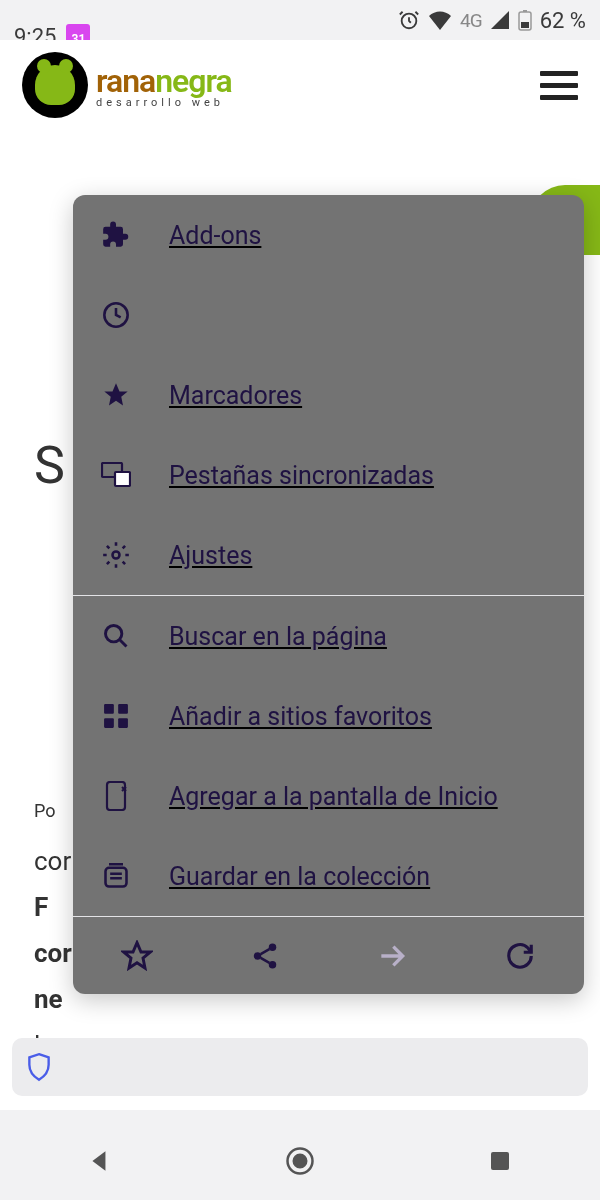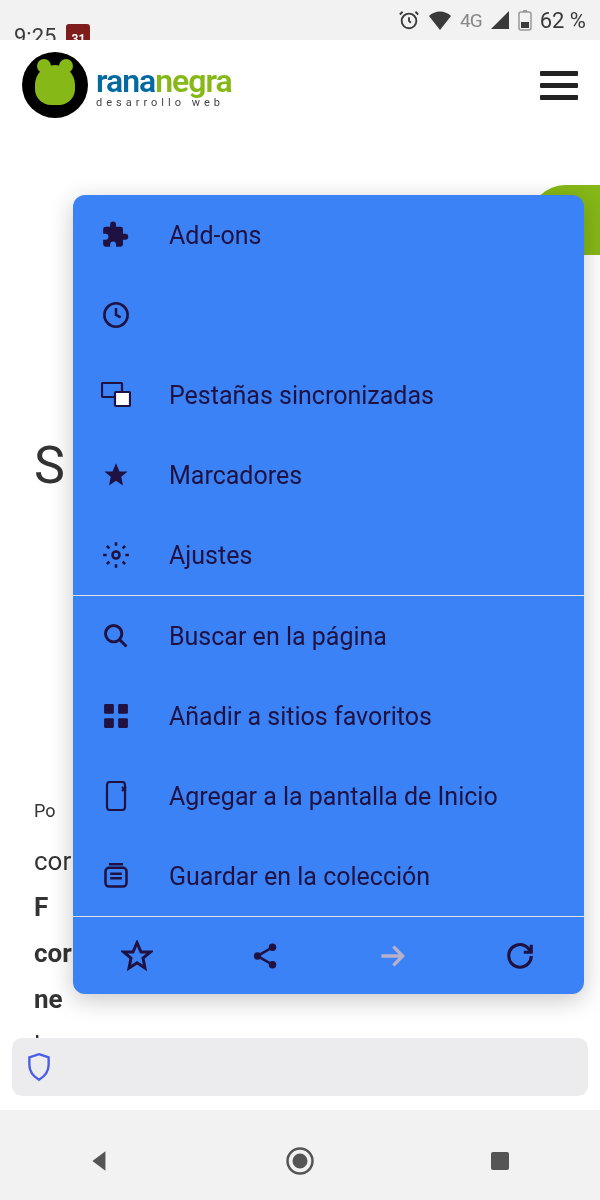--- a/index.html
+++ b/index.html
@@ -2,34 +2,34 @@
 <html><head>
 <meta charset="utf-8">
 <style>
   * { margin:0; padding:0; box-sizing:border-box; font-family: Roboto, Arial, sans-serif; }
   body { width:600px; height:1200px; background:#f2f2f3; overflow:hidden; position:relative; }
 
   
   .status-bar { height:40px; display:flex; align-items:center; justify-content:space-between; padding:0 14px; color:#3a3a3a; font-size:22px; }
   .status-left { display:flex; align-items:center; gap:10px;margin-top:32px; }
   .status-right { display:flex; align-items:center; gap:8px; }
-  .cal-icon { width:24px; height:24px; background:#7f1d1d; border-radius:3px; display:flex; align-items:flex-end; justify-content:center; color:#fff; font-size:12px; font-weight:bold; padding-bottom:2px; }
+  .cal-icon { width:24px; height:24px; background:#d946ef; border-radius:3px; display:flex; align-items:flex-end; justify-content:center; color:#fff; font-size:12px; font-weight:bold; padding-bottom:2px; }
   .sig-4g { font-size:19px; color:#888; letter-spacing:-1px; }
 
   
   .page { position:absolute; top:40px; left:0; right:0; bottom:90px; background:#ffffff; }
   .header { height:90px; display:flex; align-items:center; justify-content:space-between; padding:0 22px; }
   .logo { display:flex; align-items:center; gap:8px; }
   .frog { width:66px; height:66px; border-radius:50%; background:#000; display:flex; align-items:center; justify-content:center; }
   .frog-inner { width:40px; height:40px; background:#86b817; border-radius:50% 50% 40% 40%; position:relative; }
   .frog-inner::before, .frog-inner::after { content:""; position:absolute; top:-6px; width:14px; height:14px; background:#86b817; border-radius:50%; }
   .frog-inner::before { left:2px; } .frog-inner::after { right:2px; }
   .brand-text { display:flex; flex-direction:column; }
   .brand-main { font-size:32px; font-weight:600; letter-spacing:-1px; }
-  .brand-main .g { color:#86b817; } .brand-main .d { color:#0369a1; }
+  .brand-main .g { color:#86b817; } .brand-main .d { color:#a16207; }
   .brand-sub { font-size:11px; letter-spacing:4px; color:#444; margin-top:-4px; }
   .hamburger { display:flex; flex-direction:column; gap:7px; cursor:pointer; }
   .hamburger span { width:38px; height:5px; background:#222; border-radius:1px; }
 
   
   .float-tab { position:absolute; top:145px; right:0; width:70px; height:70px; background:#86b817; border-radius:35px 0 0 35px; display:flex; align-items:center; justify-content:center; }
 
   
   .bg-text { position:absolute; left:34px; color:#333; font-size:44px; }
   .bg-text.s1 { top:395px; font-size:52px; }
@@ -37,21 +37,21 @@
   .bg-text.p2 { top:806px; font-size:26px; }
   .bg-text.p3 { top:852px; font-size:26px; font-weight:bold; }
   .bg-text.p4 { top:898px; font-size:26px; font-weight:bold; }
   .bg-text.p5 { top:944px; font-size:26px;font-weight:bold; }
   .bg-text.p6 { top:990px; font-size:26px; }
 
   
   .urlbar { position:absolute; left:12px; right:12px; bottom:14px; height:58px; background:#ececee; border-radius:10px; display:flex; align-items:center; padding:0 14px; }
 
   
-  .menu { position:absolute; top:195px; right:16px; width:511px; background:#3b82f6; border-radius:12px; box-shadow:0 6px 24px rgba(0,0,0,0.22); overflow:hidden; z-index:50; }
+  .menu { position:absolute; top:195px; right:16px; width:511px; background:#737373; border-radius:12px; box-shadow:0 6px 24px rgba(0,0,0,0.22); overflow:hidden; z-index:50;text-decoration:underline; }
   .menu-item { display:flex; align-items:center; height:80px; padding:0 28px; gap:38px; color:#1f1242; font-size:25px; cursor:pointer; }
   .menu-item .mi-icon { width:30px; height:30px; display:flex; align-items:center; justify-content:center; flex:0 0 30px; }
   .menu-divider { height:1px; background:#e3e3e6; }
   .menu-item.toggle { justify-content:flex-start; }
   .menu-item .mi-label { flex:1; }
   .switch { width:52px; height:30px; background:#d9d9db; border-radius:15px; position:relative; }
   .switch::after { content:""; position:absolute; left:2px; top:2px; width:26px; height:26px; background:#f6f6f7; border-radius:50%; box-shadow:0 1px 2px rgba(0,0,0,0.3); }
 
   .menu-actions { display:flex; height:78px; border-top:1px solid #e3e3e6; }
   .menu-actions .act { flex:1; display:flex; align-items:center; justify-content:center; cursor:pointer; }
@@ -144,34 +144,34 @@
   <div class="menu-item">
     <span class="mi-icon">
         <svg width="28" height="28" viewBox="0 0 24 24" fill="none" stroke="#1f1242" stroke-width="2.2">
           <circle cx="12" cy="12" r="10"></circle>
           <path d="M12 6v6l4 2"></path>
         </svg>
       </span>
   </div>
   <div class="menu-item">
     <span class="mi-icon">
+        <svg width="28" height="28" viewBox="0 0 24 24" fill="#1f1242">
+          <path d="M12 2l3 7h7l-5.5 4.5L18 21l-6-4-6 4 1.5-7.5L2 9h7z"></path>
+        </svg>
+      </span>
+    <span class="mi-label">Marcadores</span>
+  </div>
+  <div class="menu-item">
+    <span class="mi-icon">
         <svg width="30" height="26" viewBox="0 0 30 26" fill="none" stroke="#1f1242" stroke-width="2.2">
           <rect x="1" y="1" width="20" height="14" rx="1"></rect>
           <rect x="14" y="10" width="15" height="14" rx="1" fill="#fff"></rect>
         </svg>
       </span>
     <span class="mi-label">Pestañas sincronizadas</span>
-  </div>
-  <div class="menu-item">
-    <span class="mi-icon">
-        <svg width="28" height="28" viewBox="0 0 24 24" fill="#1f1242">
-          <path d="M12 2l3 7h7l-5.5 4.5L18 21l-6-4-6 4 1.5-7.5L2 9h7z"></path>
-        </svg>
-      </span>
-    <span class="mi-label">Marcadores</span>
   </div>
   <div class="menu-item">
     <span class="mi-icon">
         <svg width="28" height="28" viewBox="0 0 24 24" fill="none" stroke="#1f1242" stroke-width="2.2">
           <circle cx="12" cy="12" r="3"></circle>
           <path d="M12 1v3M12 20v3M4.2 4.2l2.1 2.1M17.7 17.7l2.1 2.1M1 12h3M20 12h3M4.2 19.8l2.1-2.1M17.7 6.3l2.1-2.1"></path>
         </svg>
       </span>
     <span class="mi-label">Ajustes</span>
   </div>

